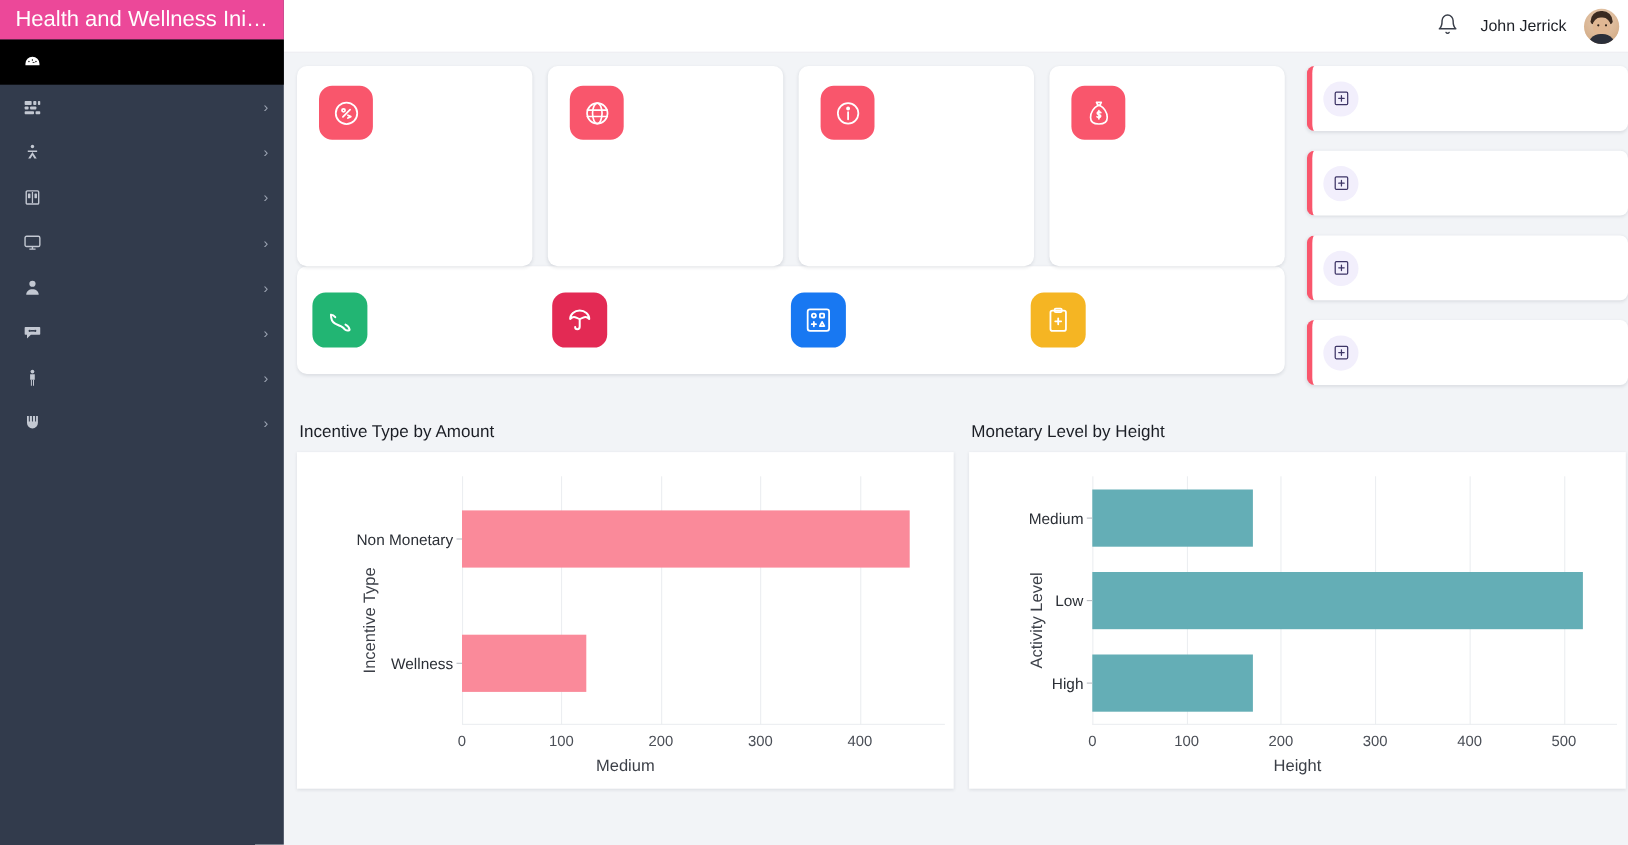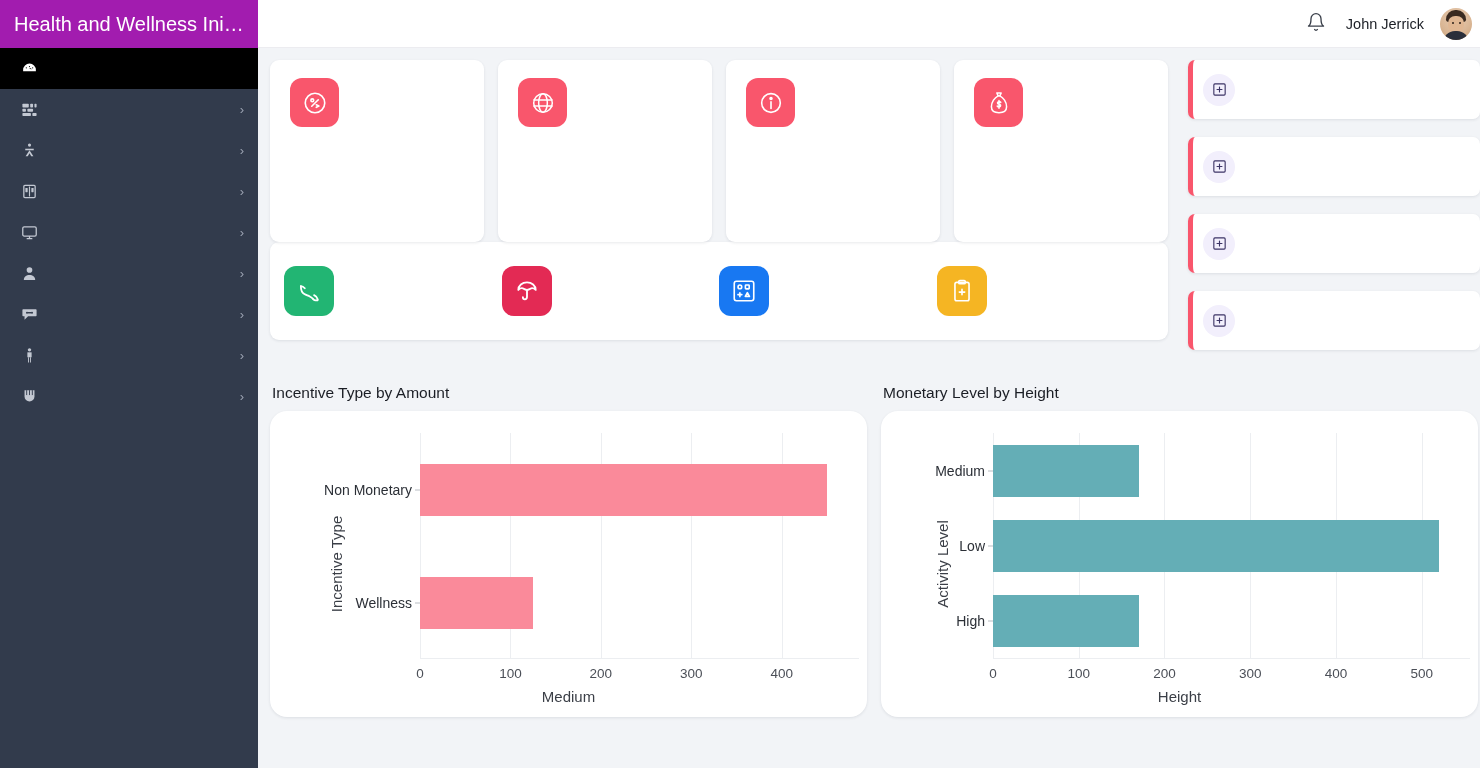--- a/index.html
+++ b/index.html
@@ -12,21 +12,21 @@
   .app { display: flex; width: 1480px; height: 768px; }
 
   
   .sidebar {
     width: 258px; min-width: 258px; height: 768px;
     background: #323b4c;
     display: flex; flex-direction: column;
     position: relative; z-index: 5;
   }
   .brand {
-    height: 48px; background: #a21caf;
+    height: 36px; background: #ec4899;
     display: flex; align-items: center;
     padding: 0 14px;
     color: #fff; font-size: 20px; font-weight: 500;
     white-space: nowrap; overflow: hidden;
   }
   .nav { display: flex; flex-direction: column; padding-top: 0; }
   .nav-item {
     display: flex; align-items: center;
     height: 41px; padding: 0 14px 0 18px;
     color: #c3c8d2; font-size: 15px;
@@ -136,21 +136,21 @@
     display: flex; align-items: center; justify-content: center; flex: 0 0 32px;
   }
   .ql-ico svg { width: 17px; height: 17px; display: block; }
   .ql-label { font-size: 15px; color: #14161c; line-height: 1.23; }
 
   
   .charts { display: flex; gap: 14px; margin-top: 16px; padding-right: 2px; }
   .chart-wrap { flex: 1 1 0; min-width: 0; }
   .chart-title { font-size: 15.5px; color: #1b1e25; margin: 0 0 9px 2px; }
   .chart-card {
-    background: #fff; border-radius: 17px;
+    background: #fff; border-radius: 0;
     box-shadow: 0 1px 3px rgba(28,36,54,.10);
     height: 306px; position: relative; overflow: hidden;
   }
   .plot { position: absolute; inset: 0; }
   .ylabel {
     position: absolute; left: 18px; top: 50%;
     transform: translateY(-50%) rotate(-90deg); transform-origin: center;
     font-size: 15px; color: #3b3f47; white-space: nowrap;
   }
   .xlabel {

